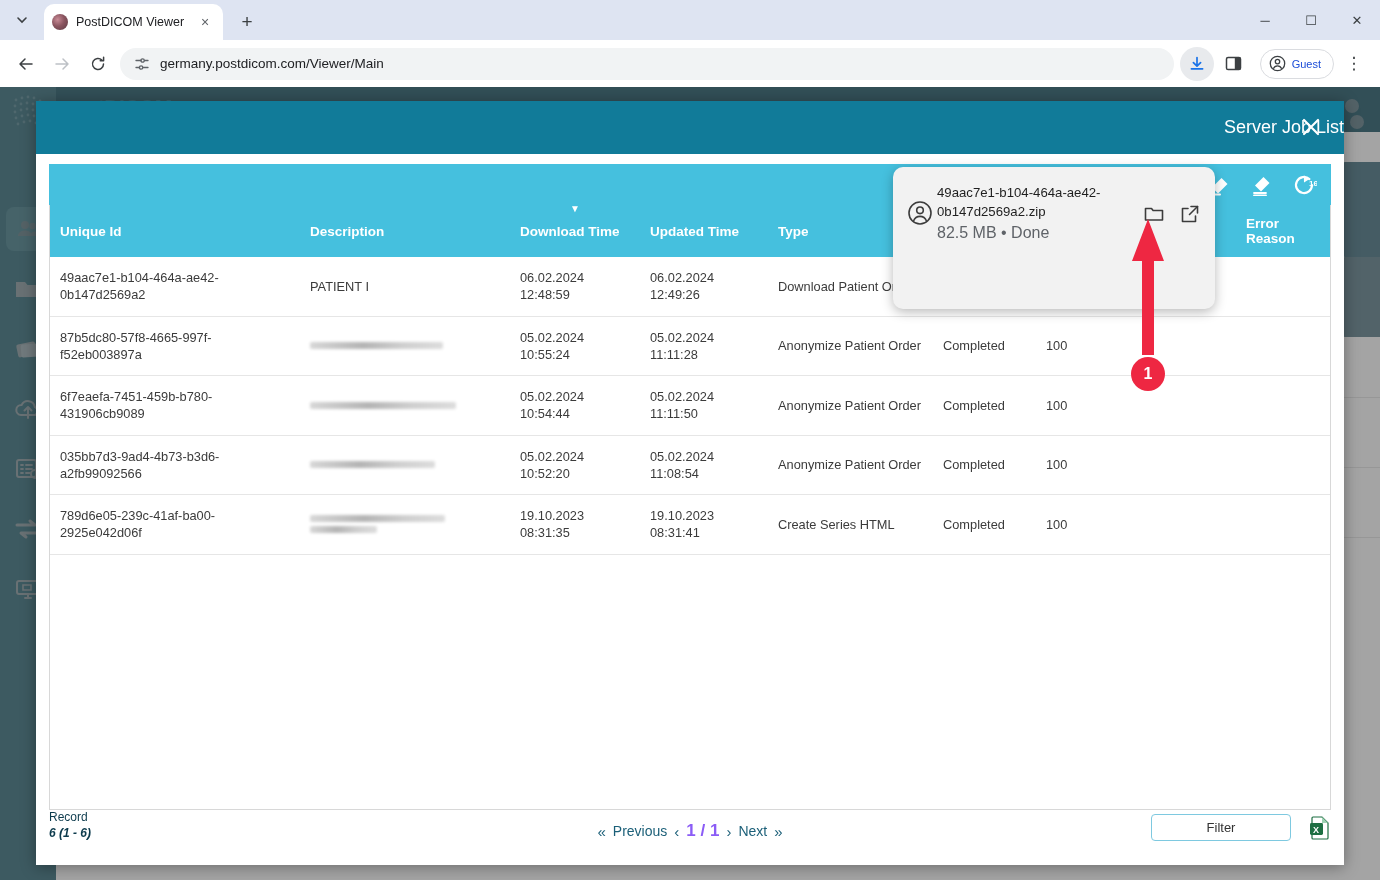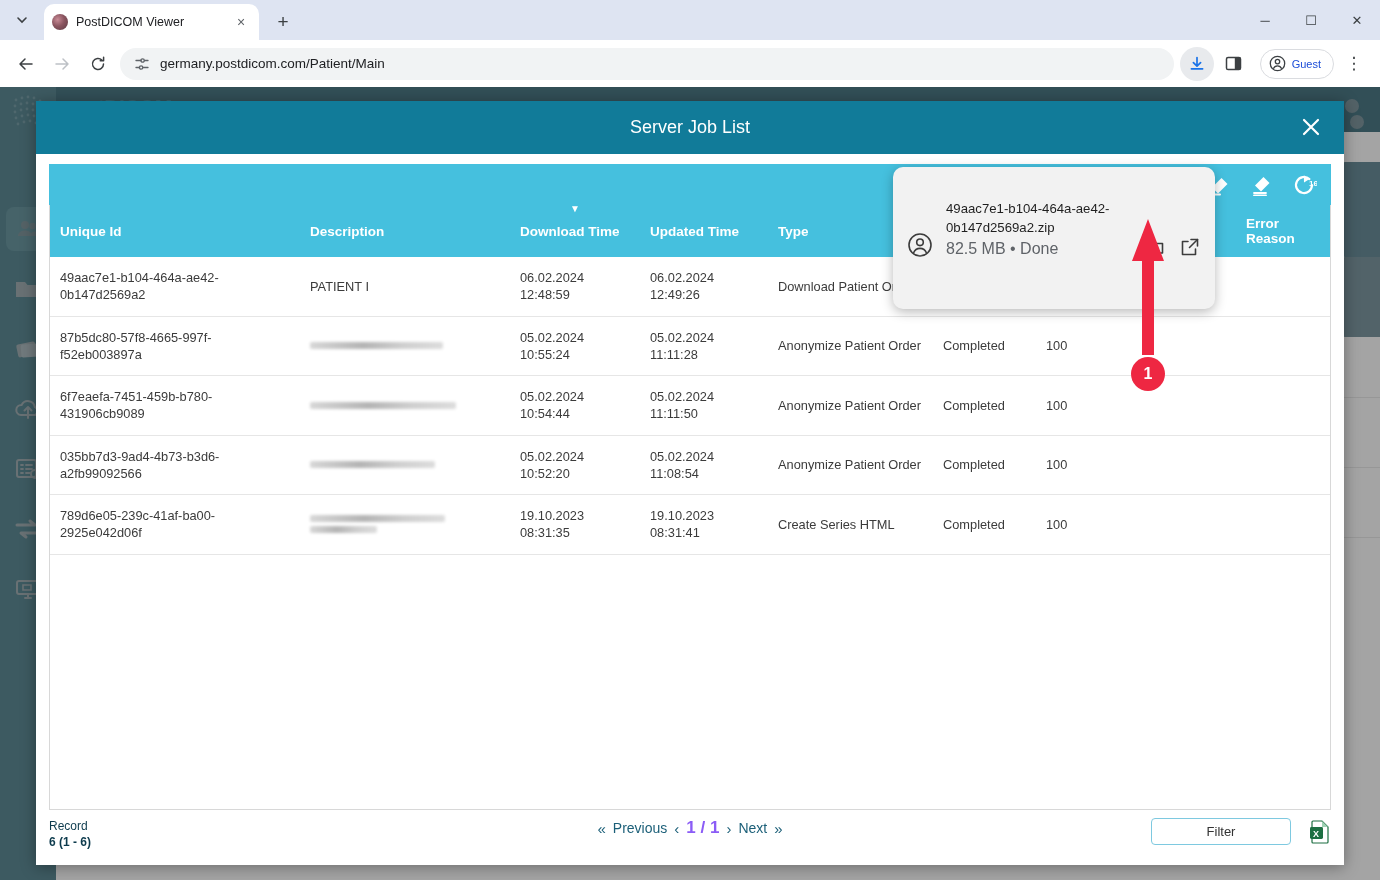--- a/index.html
+++ b/index.html
@@ -10,21 +10,21 @@
     background: #ffffff;
   }
 
   
   .browser { position: absolute; inset: 0; background: #dee4f2; }
 
   .tabstrip { position: absolute; left: 0; top: 0; width: 1380px; height: 40px;
               background: #dee4f2; display: flex; align-items: flex-end; }
   .tab-chevron { width: 44px; height: 40px; display: flex; align-items: center;
                  justify-content: center; color: #3c4043; }
-  .tab { position: relative; height: 36px; width: 215px; background: #ffffff;
+  .tab { position: relative; height: 36px; width: 179px; background: #ffffff;
          border-radius: 10px 10px 0 0; display: flex; align-items: center;
          padding: 0 8px; gap: 8px; }
   .tab-favicon { width: 16px; height: 16px; border-radius: 50%;
                  background: radial-gradient(circle at 35% 35%, #c98b96 0%, #8b5560 45%, #5c3a42 100%);
                  flex: none; }
   .tab-title { font-size: 12.5px; color: #202124; white-space: nowrap;
                overflow: hidden; text-overflow: ellipsis; flex: 1; }
   .tab-close { width: 20px; height: 20px; display: flex; align-items: center;
                justify-content: center; color: #5f6368; font-size: 14px; flex: none; }
   .newtab { width: 28px; height: 28px; margin-left: 10px; margin-bottom: 4px;
@@ -75,21 +75,21 @@
   .bg-list { position: absolute; left: 56px; top: 45px; width: 1324px; height: 748px;
              background: #ffffff; }
   .bg-row { position: absolute; left: 0; width: 1324px; height: 1px; background: #e3e3e3; }
   .bg-tile { position: absolute; border-radius: 6px; }
   .dim { position: absolute; inset: 0; background: rgba(90,90,90,.55); }
 
   
   .modal { position: absolute; left: 36px; top: 14px; width: 1308px; height: 764px;
            background: #ffffff; box-shadow: 0 2px 14px rgba(0,0,0,.35); }
   .modal-head { position: relative; height: 53px; background: #117b99;
-                display: flex; align-items: center; justify-content: center; }
+                display: flex; align-items: center; justify-content: flex-end; }
   .modal-title { font-size: 18px; color: #ffffff; }
   .modal-close { position: absolute; right: 16px; top: 9px; width: 34px; height: 34px;
                  display: flex; align-items: center; justify-content: center; }
   .modal-body { position: relative; height: 711px; background: #ffffff; padding: 10px 13px 0 13px; }
 
   .filterbar { height: 41px; background: #45c0de; display: flex; align-items: center;
                justify-content: flex-end; padding-right: 8px; gap: 4px; }
   .fb-icon { width: 38px; height: 34px; display: flex; align-items: center;
              justify-content: center; color: #ffffff; text-align: center; }
 
@@ -112,41 +112,41 @@
   .c-desc  { width: 210px; }
   .c-ct    { width: 130px; }
   .c-ut    { width: 128px; }
   .c-type  { width: 165px; }
   .c-stat  { width: 103px; }
   .c-prog  { width: 80px; }
   .c-desc2 { width: 120px; }
   .c-err   { width: 95px; }
 
   
-  .modal-foot { position: absolute; left: 13px; right: 13px; bottom: 3px; height: 44px;
-                display: flex; align-items: flex-start; }
+  .modal-foot { position: absolute; left: 13px; right: 13px; bottom: 24px; height: 44px;
+                display: flex; align-items: flex-end; }
   .rec { font-size: 12px; color: #0d3b4d; line-height: 1.35; }
-  .rec b { font-weight: bold; }
+  .rec b { font-weight: bold; font-style: italic; }
   .pager { position: absolute; left: 50%; transform: translateX(-50%);
            display: flex; align-items: center; gap: 7px;
            font-size: 14px; color: #1b5f78; }
   .pager .num { font-size: 17px; font-weight: bold; color: #8b5cf6; }
   .pager .chev { font-size: 15px; }
   .foot-right { margin-left: auto; display: flex; align-items: center; gap: 18px; }
   .filter-btn { width: 140px; height: 27px; border: 1px solid #7ec9e0;
                 border-radius: 4px; background: #ffffff; font-size: 13px;
                 color: #333333; display: flex; align-items: center;
                 justify-content: center; font-family: "Liberation Sans", sans-serif; }
   .xls { width: 22px; height: 24px; }
 
   
   .dlpop { position: absolute; left: 893px; top: 80px; width: 322px; height: 142px;
            background: #f2f2f2; border-radius: 10px;
            box-shadow: 0 3px 12px rgba(0,0,0,.28); padding: 16px 14px 0 14px; }
-  .dlpop-row { display: flex; gap: 13px; align-items: flex-end; margin-top: 16px; }
+  .dlpop-row { display: flex; gap: 4px; align-items: center; }
   .dl-avatar { width: 26px; height: 26px; flex: none; color: #444; margin-top: 1px; }
   .dl-info { flex: 1; min-width: 0; }
   .dl-name { font-size: 13.2px; color: #1f1f1f; line-height: 1.45; word-break: break-word; }
   .dl-meta { font-size: 16px; color: #5f6368; margin-top: 3px; }
   .dl-acts { display: flex; gap: 14px; padding-top: 2px; }
   .dl-act { width: 22px; height: 22px; color: #3c3c3c; }
 
   
   .anno-arrow { position: absolute; left: 1128px; top: 130px; width: 40px; height: 140px; }
   .anno-badge { position: absolute; left: 1131px; top: 270px; width: 34px; height: 34px;
@@ -194,21 +194,21 @@
           <path d="M14.5 9a5.5 5.5 0 1 1-1.6-3.9" stroke="#3c4043" stroke-width="1.5" fill="none" stroke-linecap="round"></path>
           <path d="M14.6 2.3v3.4h-3.4" stroke="#3c4043" stroke-width="1.5" fill="none" stroke-linecap="round" stroke-linejoin="round"></path>
         </svg>
     </div>
     <div class="omnibox">
       <svg width="16" height="16" viewBox="0 0 16 16">
         <path d="M2 4.5h5M10.5 4.5H14M2 11.5h3.5M9 11.5h5" stroke="#5f6368" stroke-width="1.3" stroke-linecap="round"></path>
         <circle cx="8.6" cy="4.5" r="1.7" stroke="#5f6368" stroke-width="1.3" fill="none"></circle>
         <circle cx="7.1" cy="11.5" r="1.7" stroke="#5f6368" stroke-width="1.3" fill="none"></circle>
       </svg>
-      <span class="omni-text">germany.postdicom.com/Patient/Main</span>
+      <span class="omni-text">germany.postdicom.com/Viewer/Main</span>
     </div>
     <div class="tb-right">
       <div class="dl-btn">
         <svg width="18" height="18" viewBox="0 0 18 18">
             <path d="M9 2.5v8.5M5.4 7.6L9 11.2l3.6-3.6" stroke="#1a73e8" stroke-width="1.7" fill="none" stroke-linecap="round" stroke-linejoin="round"></path>
             <path d="M3.4 13.8h11.2" stroke="#1a73e8" stroke-width="1.7" stroke-linecap="round"></path>
           </svg>
       </div>
       <div class="tb-btn">
         <svg width="17" height="17" viewBox="0 0 17 17">

